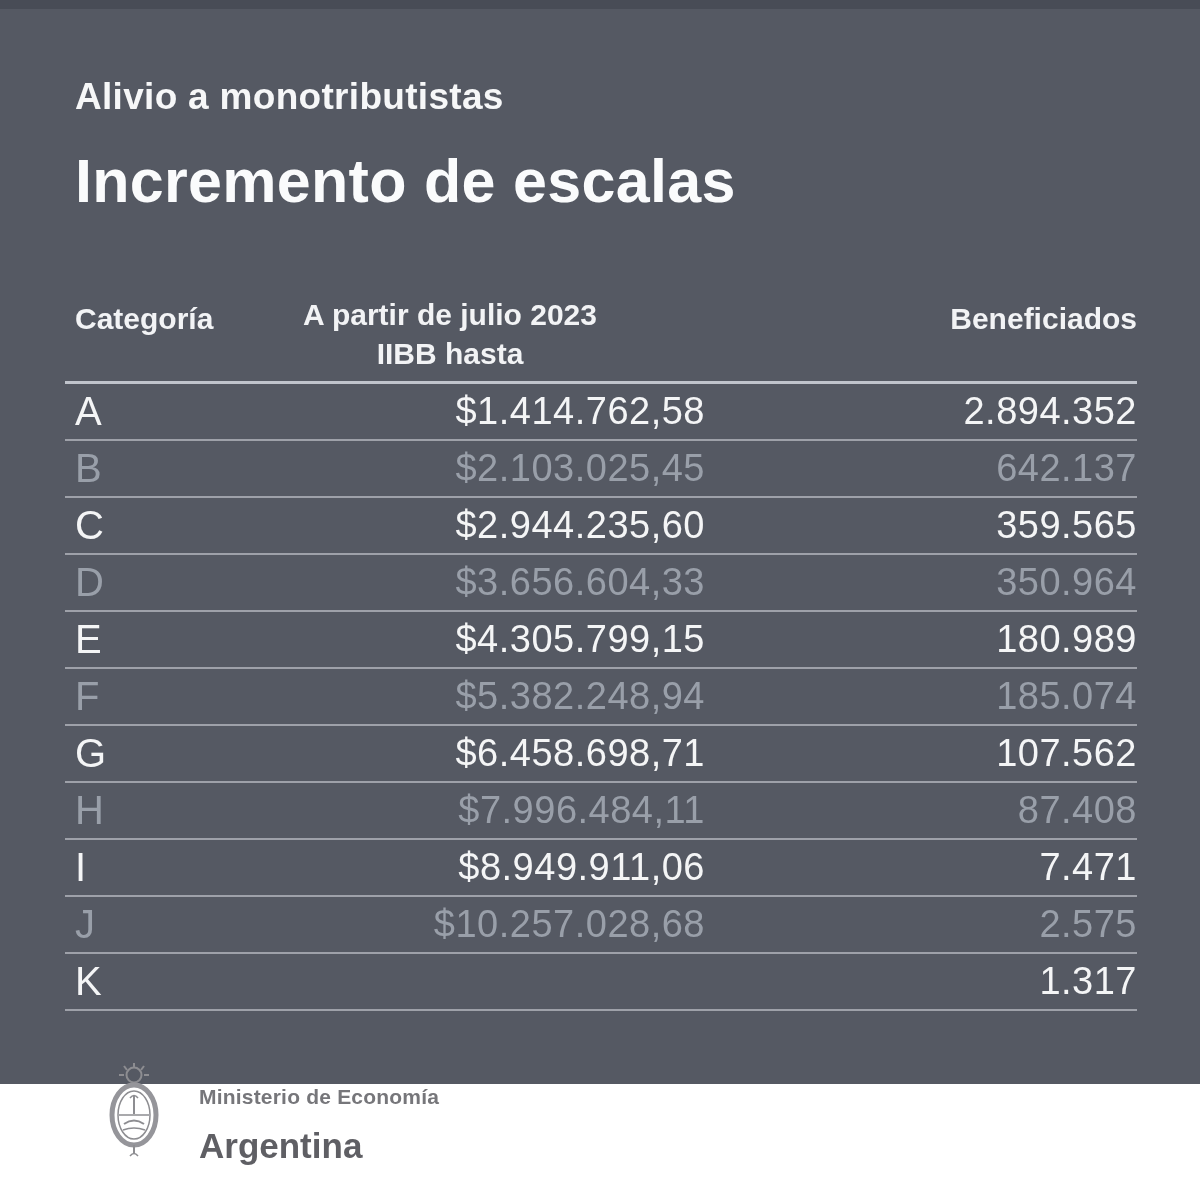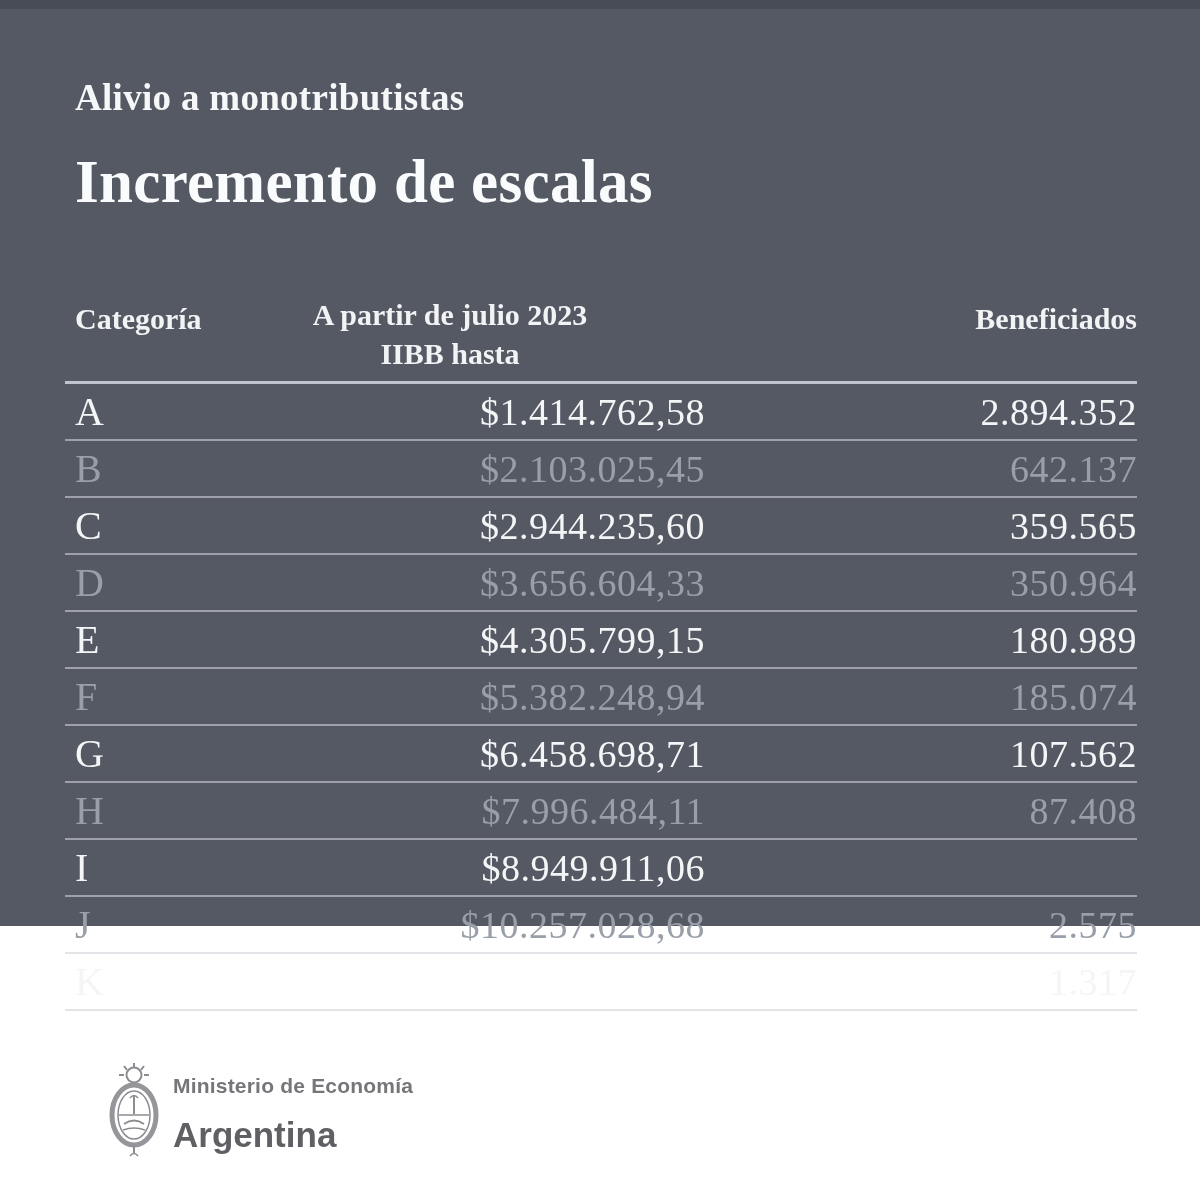--- a/index.html
+++ b/index.html
@@ -2,23 +2,22 @@
 <html><head>
 <meta charset="utf-8">
 <style>
   html,body { margin:0; padding:0; }
   body {
     width:1200px; height:1200px; position:relative; overflow:hidden;
     background:#ffffff;
     font-family:"Liberation Sans", sans-serif;
   }
   .panel {
-    position:absolute; left:0; top:0; width:1200px; height:926px;
+    position:absolute; left:0; top:0; width:1200px; height:1084px;
     background:#555963;
-    font-family:Liberation Serif, serif;
   }
   .panel-topband {
     position:absolute; left:0; top:0; width:100%; height:9px;
     background:rgba(15,18,26,0.18);
   }
   .titles { position:absolute; left:75px; top:76px; }
   .kicker {
     font-size:37px; font-weight:700; color:#f6f7f8; letter-spacing:0.3px;
   }
   .main-title {
@@ -40,21 +39,21 @@
     border-bottom:2px solid rgba(206,210,217,0.60);
     font-size:38px; color:#f4f5f6;
   }
   .row.muted { color:#999fa9; }
   .cell-cat   { width:120px; padding-left:10px; font-size:40px; }
   .cell-mid   { width:510px; text-align:right; letter-spacing:0.5px; }
   .cell-right { flex:1; text-align:right; letter-spacing:0.5px; }
 
   .footer {
     position:absolute; left:103px; top:1062px;
-    display:flex; align-items:center; gap:8px;
+    display:flex; align-items:flex-end; gap:34px;
   }
   .coa { flex:none; }
   .f-ministry { font-size:21px; color:#76767a; font-weight:600; letter-spacing:0.2px; }
   .f-country  { font-size:35px; color:#5f5f64; font-weight:600; margin-top:17px; }
 </style>
 </head>
 <body>
 
 <div class="panel">
   <div class="panel-topband"></div>
@@ -110,20 +109,21 @@
           <div class="cell-right">107.562</div>
         </div>
         <div class="row muted">
           <div class="cell-cat">H</div>
           <div class="cell-mid">$7.996.484,11</div>
           <div class="cell-right">87.408</div>
         </div>
         <div class="row">
           <div class="cell-cat">I</div>
           <div class="cell-mid">$8.949.911,06</div>
+          <div class="cell-right">7.471</div>
         </div>
         <div class="row muted">
           <div class="cell-cat">J</div>
           <div class="cell-mid">$10.257.028,68</div>
           <div class="cell-right">2.575</div>
         </div>
         <div class="row">
           <div class="cell-cat">K</div>
           <div class="cell-right">1.317</div>
         </div>

